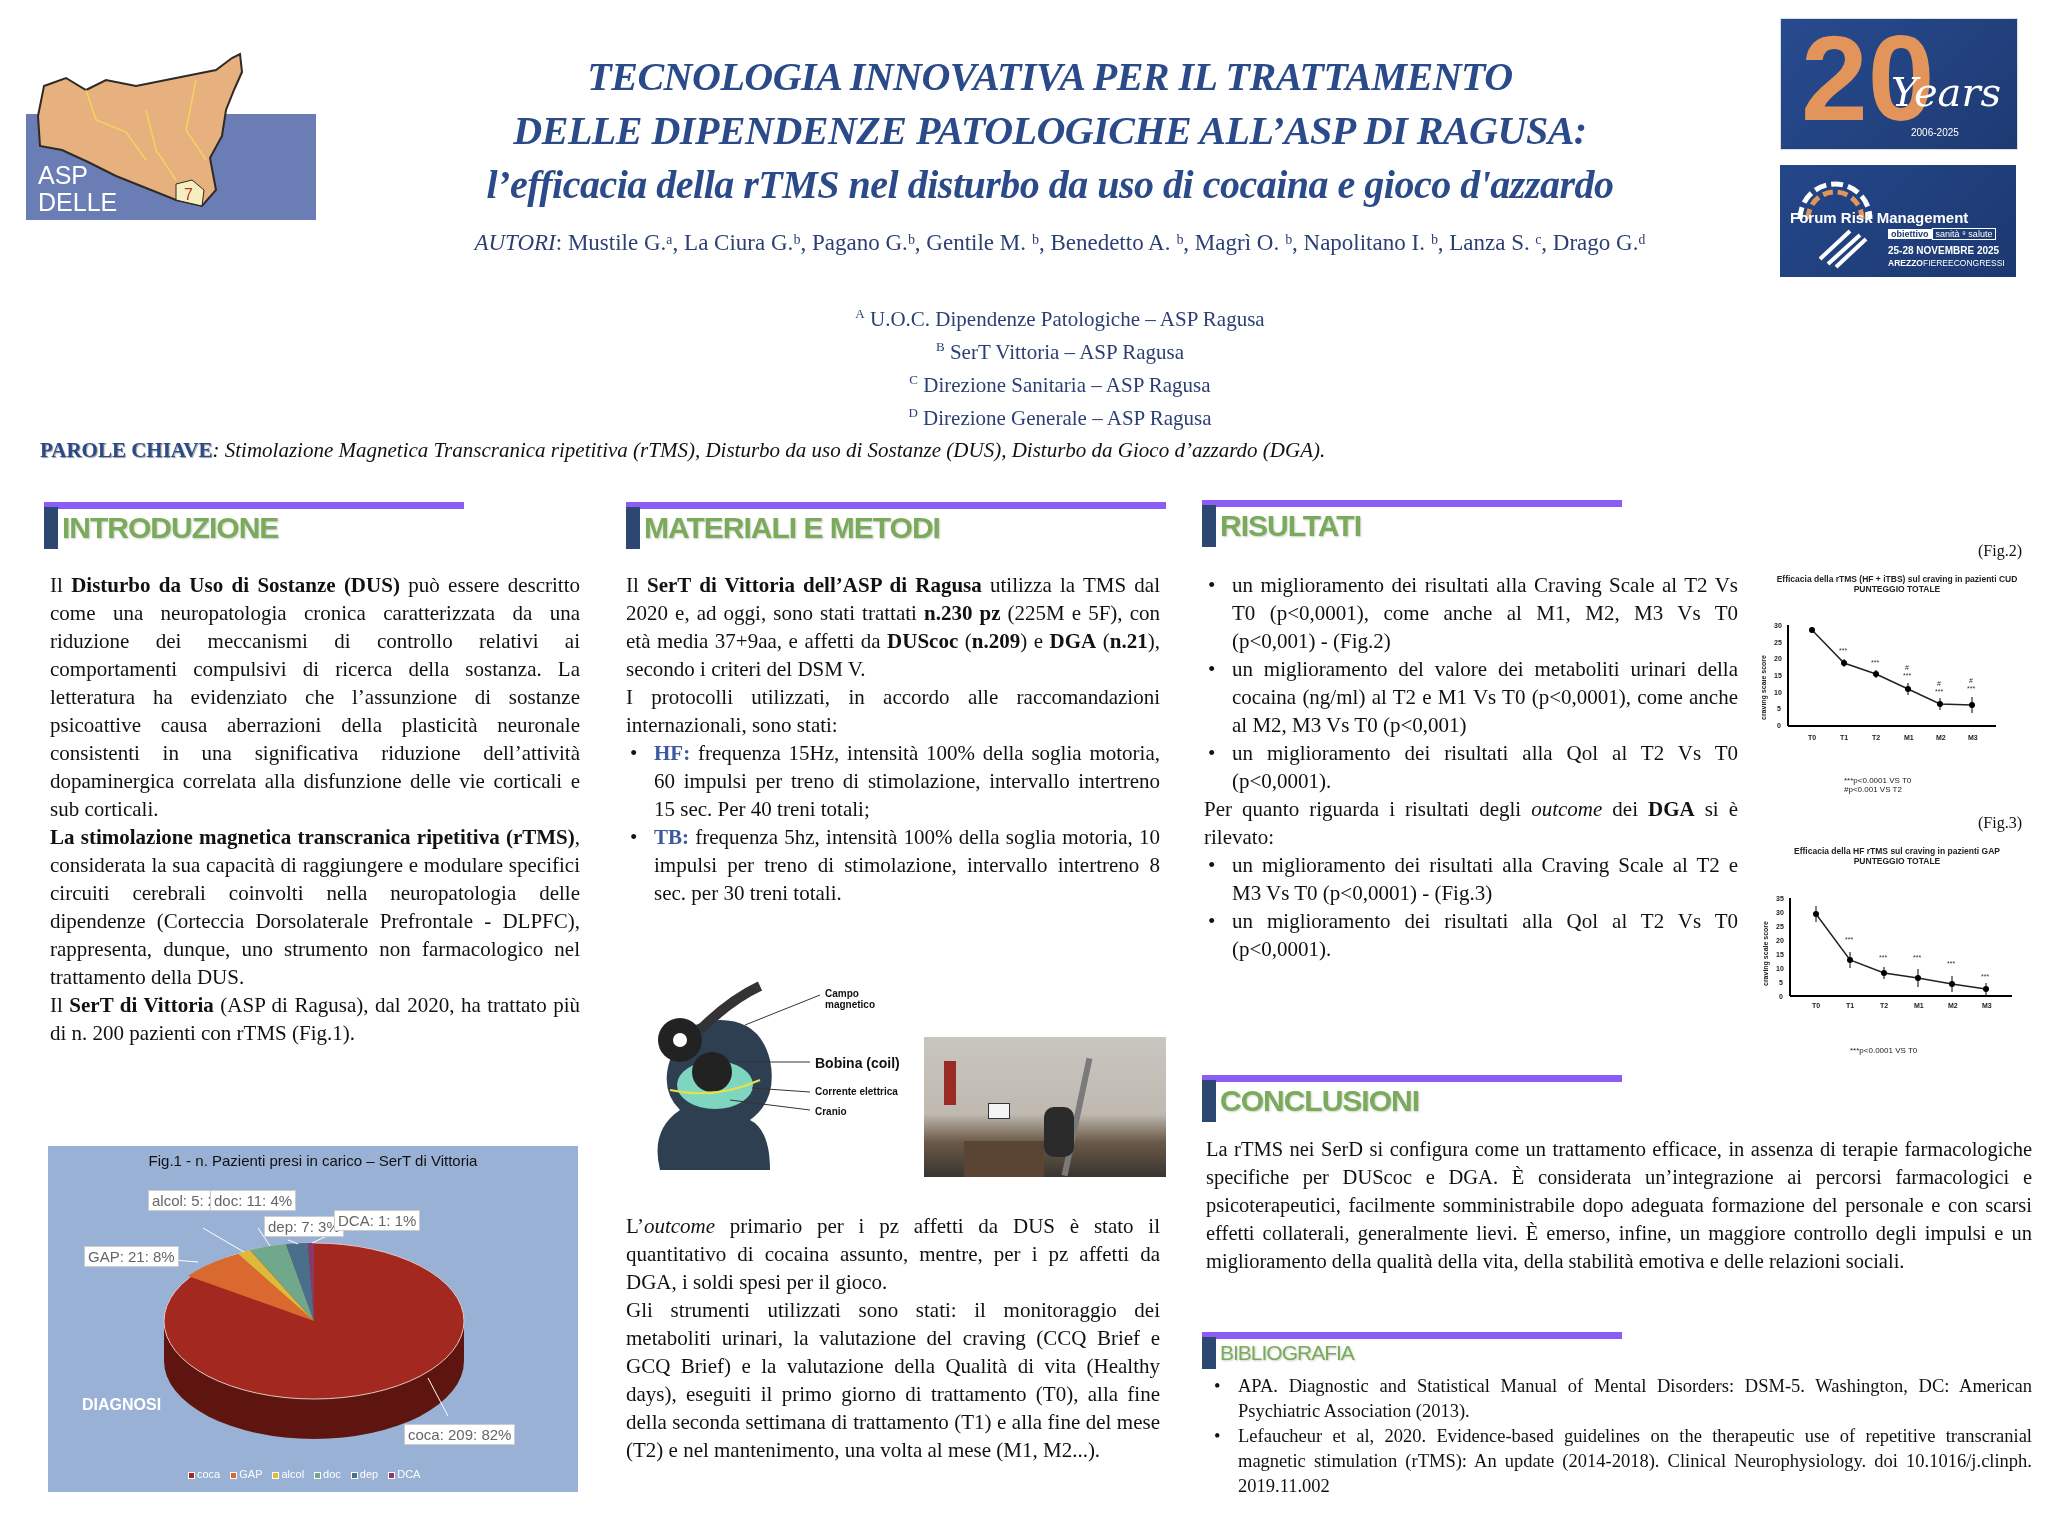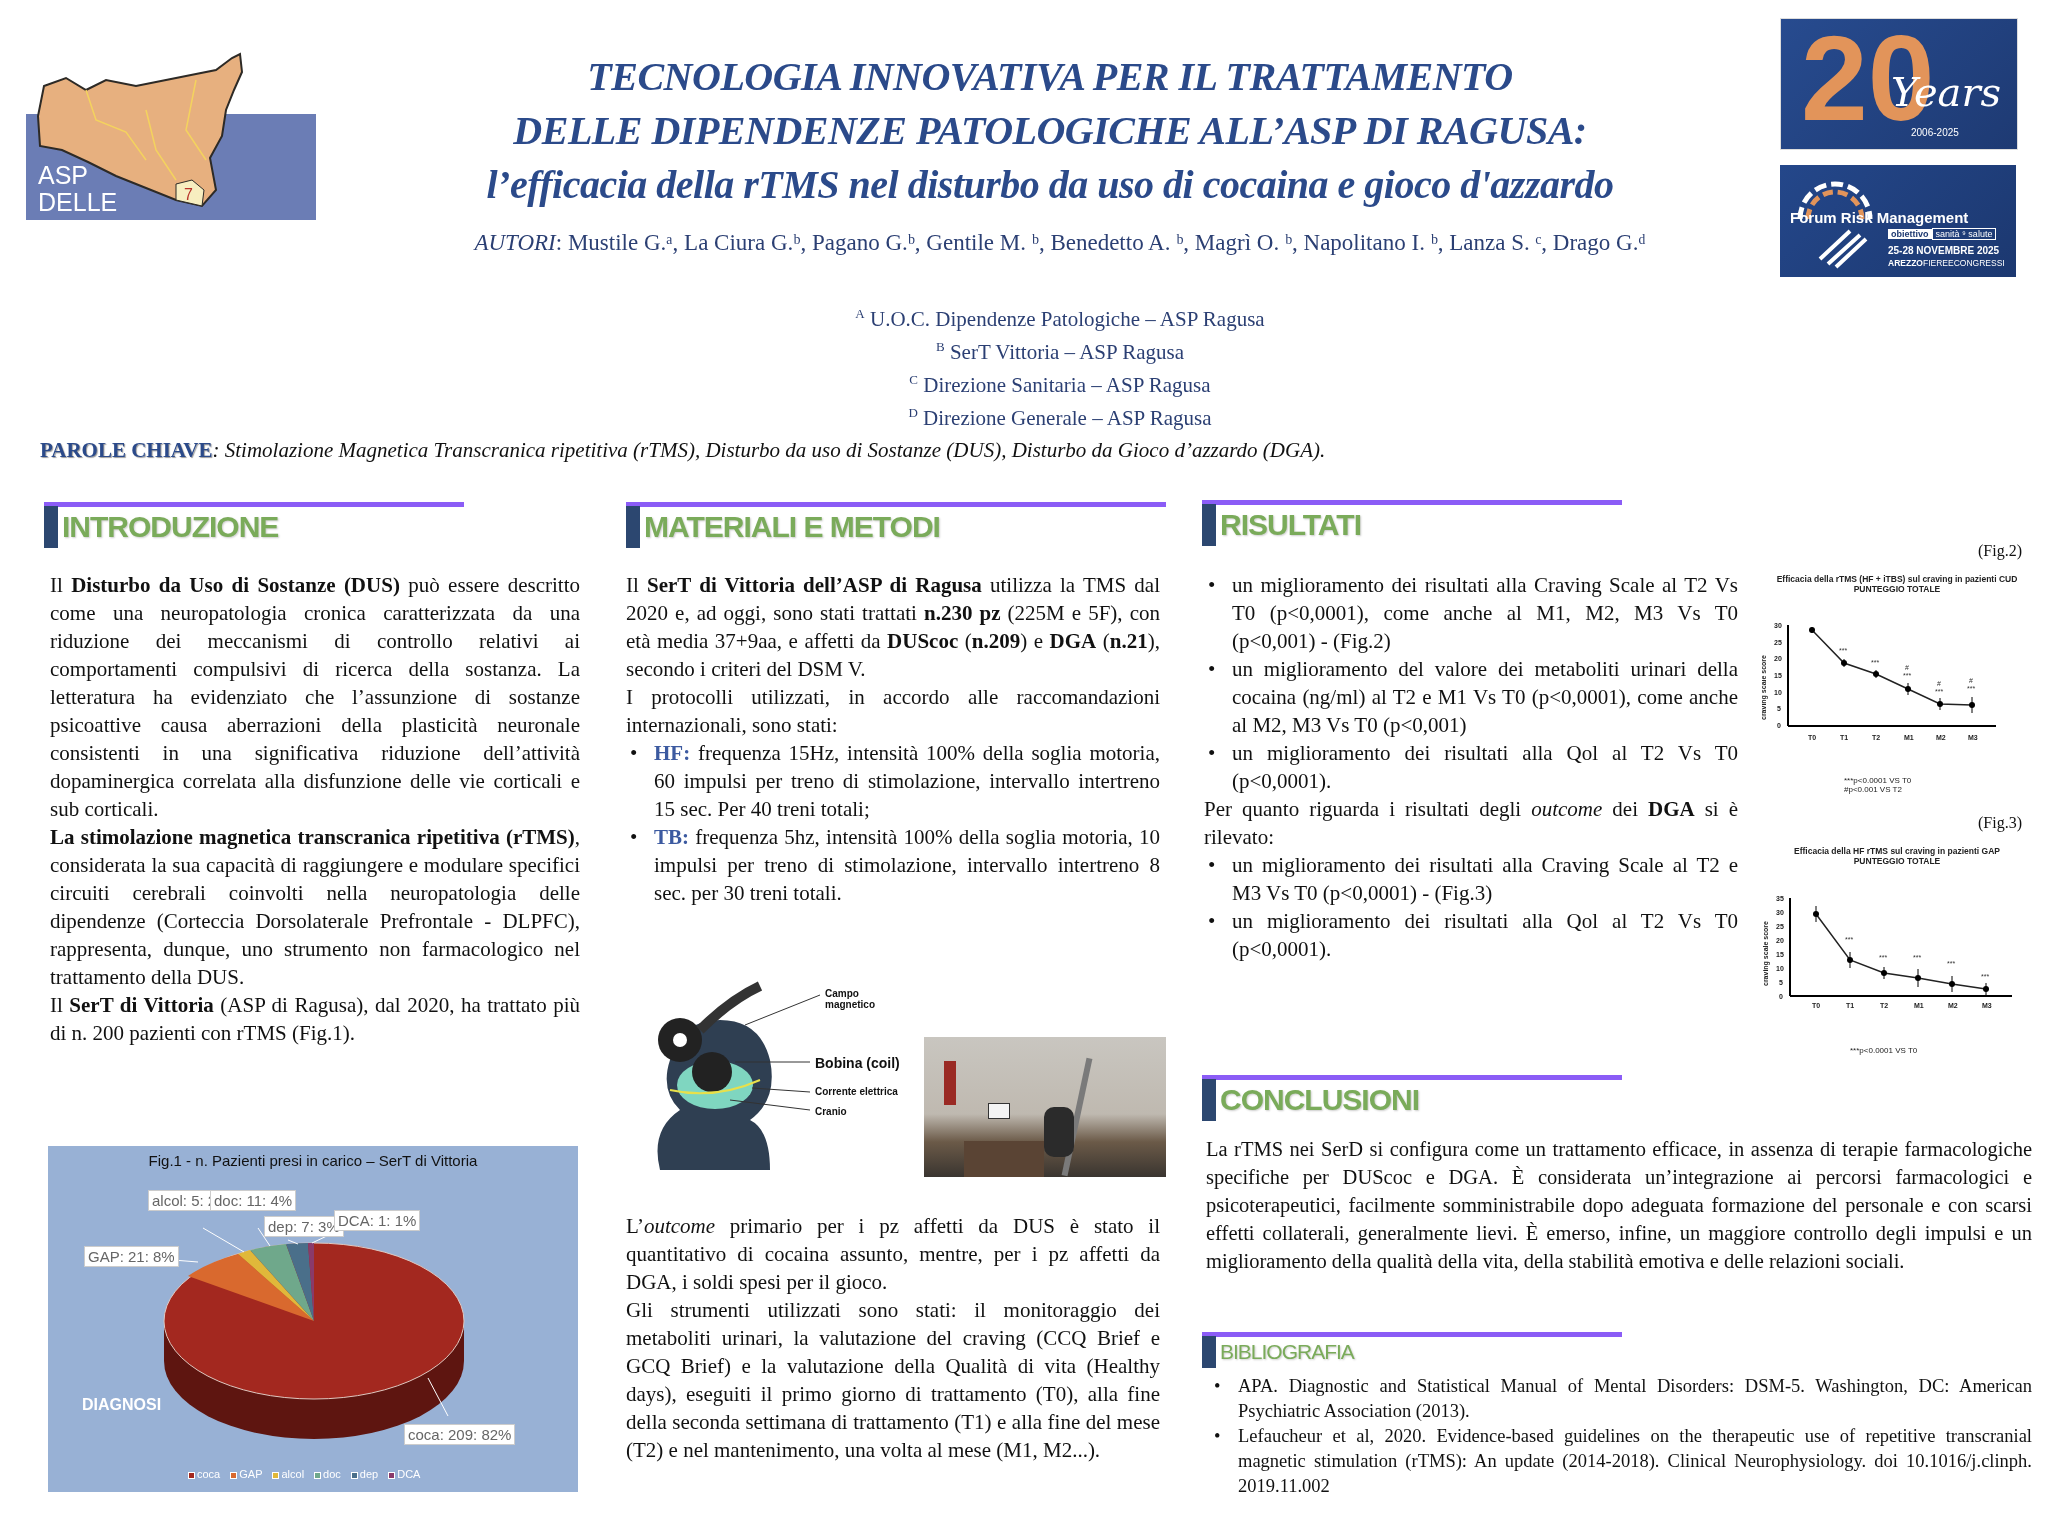--- a/index.html
+++ b/index.html
@@ -23,21 +23,21 @@
   .affils sup { font-size: 13px; }
 
   .badge-20 { left: 1780px; top: 18px; width: 238px; height: 132px; background: linear-gradient(135deg,#274b8f,#1e3a73); border: 1px solid #ddd; overflow: hidden; }
   .badge-frm { left: 1780px; top: 165px; width: 236px; height: 112px; background: linear-gradient(135deg,#24478a,#1c3870); overflow: hidden; }
 
   .keywords { left: 40px; top: 438px; width: 1900px; font-size: 21px; }
   .keywords .kw-label { color: #2b4a8a; font-weight: bold; text-shadow: 1px 1px 1px #999; }
   .keywords .kw-text { font-style: italic; }
 
   
-  .sec-head { display: flex; align-items: center; height: 44px; border-top: 5px solid #8b5cf6; }
+  .sec-head { display: flex; align-items: center; height: 44px; border-top: 7px solid #8b5cf6; }
   .sec-head .bar { width: 14px; height: 42px; background: #2c4770; margin-right: 4px; }
   .sec-head .txt { font-family: "Liberation Sans", sans-serif; font-weight: bold; color: #7aab5a; font-size: 30px; letter-spacing: -1px; text-shadow: 1px 1px 2px #ccc; }
 
   .body-text { font-size: 21px; line-height: 28px; text-align: justify; }
   .body-text b { font-weight: bold; }
   .bullets { list-style: none; }
   .bullets li { position: relative; padding-left: 28px; }
   .bullets li::before { content: "•"; position: absolute; left: 4px; top: 0; }
   .bullets .hl { color: #3c5aa0; font-weight: bold; }
 

